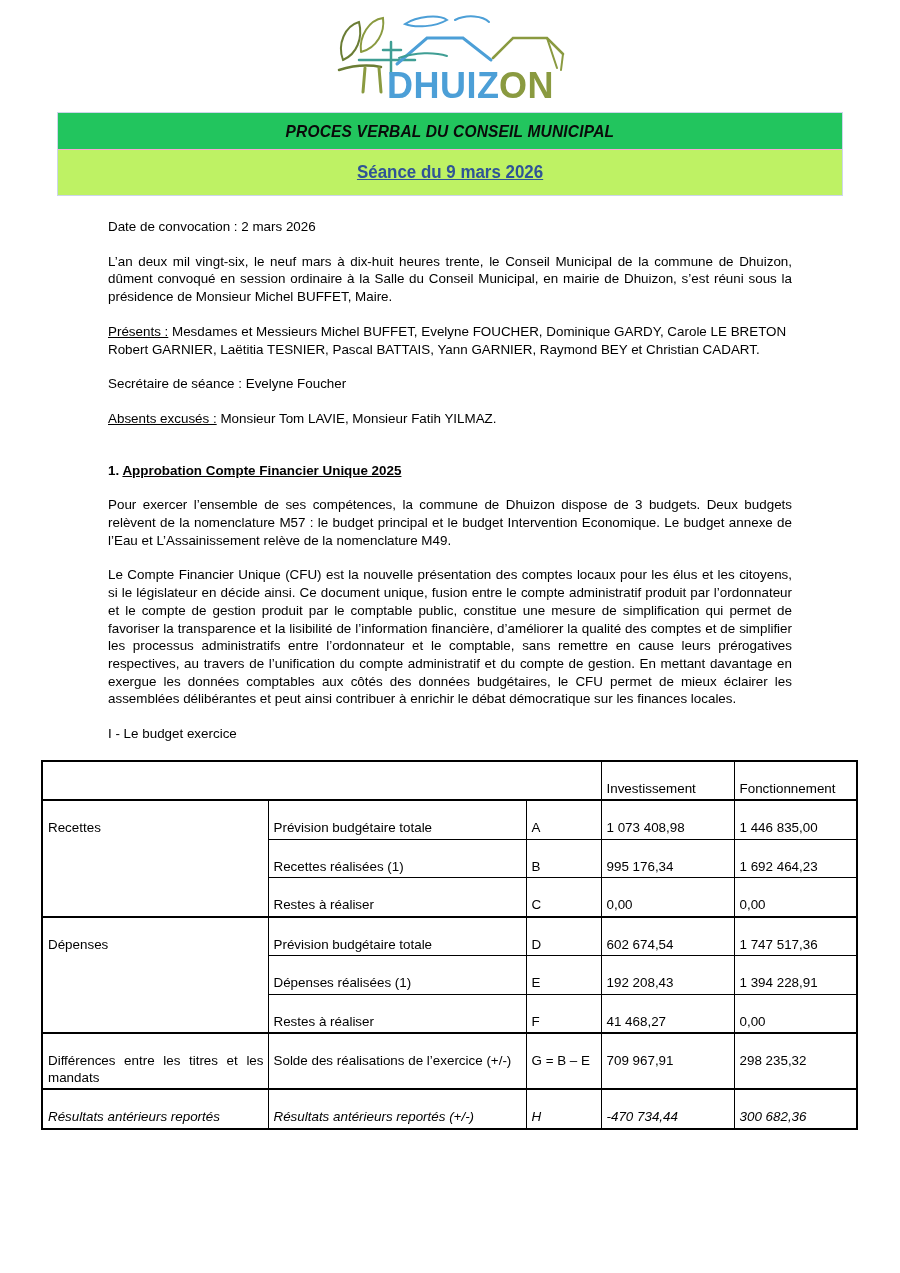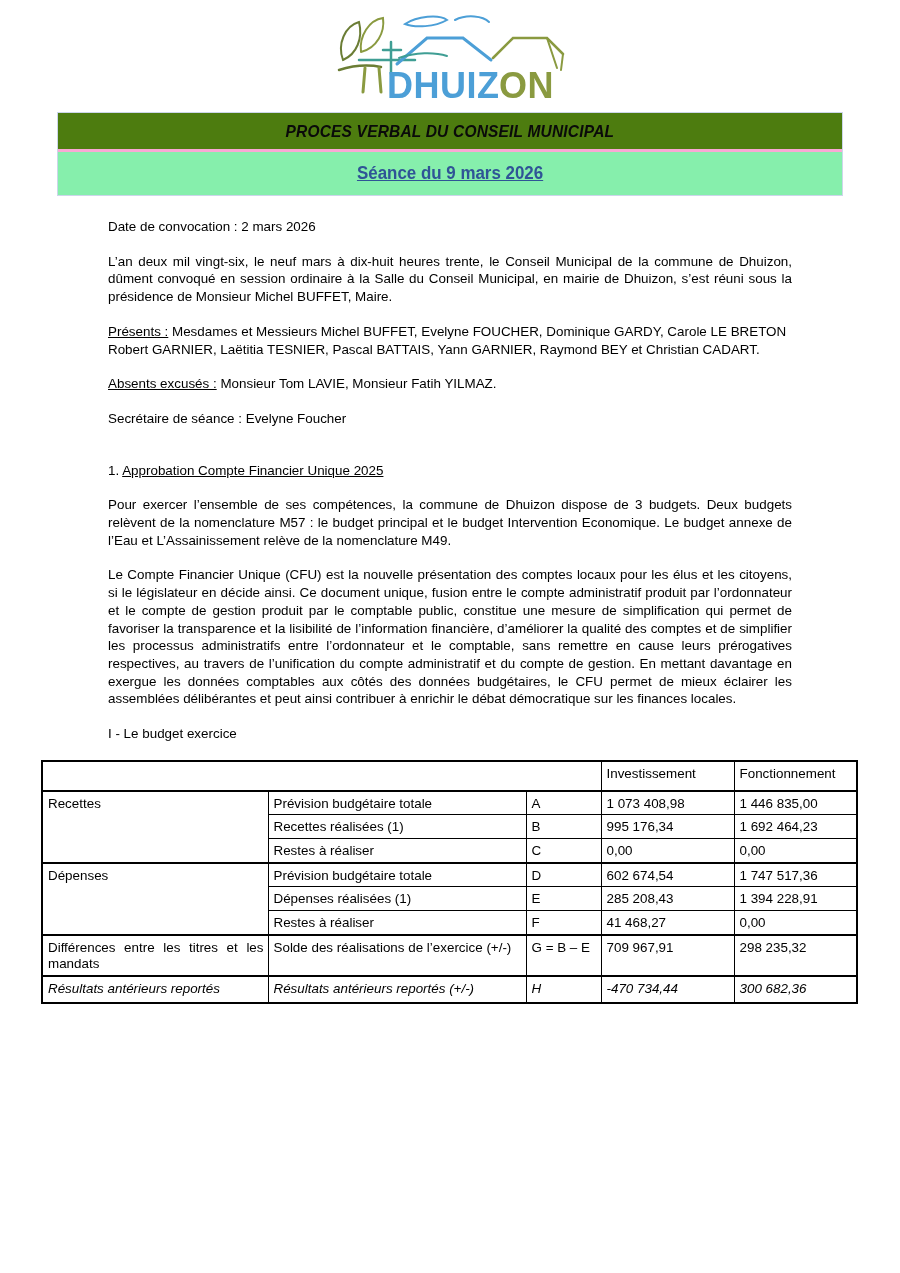--- a/index.html
+++ b/index.html
@@ -6,36 +6,36 @@
   html,body { width: 900px; height: 1273px; background: #ffffff; }
   body { font-family: "Liberation Sans", "DejaVu Sans", sans-serif; color: #000; overflow: hidden; }
 
   .page { position: relative; width: 900px; height: 1273px; background: #fff; }
 
   
   .logo-wrap { width: 230px; margin: 8px auto 0 auto; height: 97px; }
 
   
   .title-box { width: 786px; margin: 7px 0 0 57px; border: 1px solid #ccd6ea; }
-  .title-bar { background: #4d7c0f; height: 36px; display: flex; align-items: center; justify-content: center; }
+  .title-bar { background: #22c55e; height: 36px; display: flex; align-items: center; justify-content: center; }
   .title-bar span { font-weight: 700; font-style: italic; font-size: 16.5px; color: #0a0a0a; display: inline-block; transform: scaleX(.94); letter-spacing: .2px; }
-  .subtitle-bar { background: #86efac; height: 46px; display: flex; align-items: center; justify-content: center; border-top: 3px solid #f9a8d4; }
+  .subtitle-bar { background: #bef264; height: 46px; display: flex; align-items: center; justify-content: center; border-top: 1px solid #f9a8d4; }
   .subtitle-bar span { font-weight: 700; font-size: 18px; color: #2f5496; text-decoration: underline; display: inline-block; transform: scaleX(.94); }
 
   
   .content { padding: 15px 108px 0 108px; font-size: 13.4px; line-height: 17.7px; }
   .content p { margin: 7px 0 17px 0; }
   .just { text-align: justify; }
   .ul { text-decoration: underline; }
-  .sec-heading { margin-top: 34px !important; }
+  .sec-heading { margin-top: 34px !important; font-weight: bold; }
 
   
   .table-wrap { margin: 15px 0 0 41px; }
   table.budget { border-collapse: collapse; table-layout: fixed; width: 815px; border: 2px solid #000; font-size: 13.4px; }
-  table.budget td { border: 1px solid #000; padding: 4px 4px 2px 5px; vertical-align: top; overflow: hidden; line-height: 16.5px; margin-left: 24px; }
+  table.budget td { border: 1px solid #000; padding: 19px 4px 2px 5px; vertical-align: top; overflow: hidden; line-height: 16.5px; margin-left: 24px; }
   td.vmid { vertical-align: middle; }
   tr.t2 td { border-top-width: 2px; }
   .t-hdr td { height: 30px; vertical-align: middle; }
   .t-row td { height: 24px; }
   .t-diff td { height: 40px; }
   .t-last td { height: 27px; font-style: italic; }
 </style>
 </head>
 <body>
 <div class="page">
@@ -70,23 +70,23 @@
   </div>
 
   <div class="content">
     <p>Date de convocation : 2 mars 2026</p>
 
     <p class="just">L’an deux mil vingt-six, le neuf mars à dix-huit heures trente, le Conseil Municipal de la commune de Dhuizon, dûment convoqué en session ordinaire à la Salle du Conseil Municipal, en mairie de Dhuizon, s’est réuni sous la présidence de Monsieur Michel BUFFET, Maire.</p>
 
 
     <p class="just"><span class="ul">Présents :</span><span> Mesdames et Messieurs Michel BUFFET, Evelyne FOUCHER, Dominique GARDY, Carole LE BRETON</span><br><span>Robert GARNIER, Laëtitia TESNIER, Pascal BATTAIS, Yann GARNIER, Raymond BEY et Christian CADART.</span></p>
 
+    <p>Secrétaire de séance : Evelyne Foucher</p>
+
     <p><span class="ul">Absents excusés :</span><span> Monsieur Tom LAVIE, Monsieur Fatih YILMAZ.</span></p>
-
-    <p>Secrétaire de séance : Evelyne Foucher</p>
 
     <p class="sec-heading"><span>1. </span><span class="ul">Approbation Compte Financier Unique 2025</span></p>
 
     <p class="just">Pour exercer l’ensemble de ses compétences, la commune de Dhuizon dispose de 3 budgets. Deux budgets relèvent de la nomenclature M57 : le budget principal et le budget Intervention Economique. Le budget annexe de l’Eau et L’Assainissement relève de la nomenclature M49.</p>
 
     <p class="just">Le Compte Financier Unique (CFU) est la nouvelle présentation des comptes locaux pour les élus et les citoyens, si le législateur en décide ainsi. Ce document unique, fusion entre le compte administratif produit par l’ordonnateur et le compte de gestion produit par le comptable public, constitue une mesure de simplification qui permet de favoriser la transparence et la lisibilité de l’information financière, d’améliorer la qualité des comptes et de simplifier les processus administratifs entre l’ordonnateur et le comptable, sans remettre en cause leurs prérogatives respectives, au travers de l’unification du compte administratif et du compte de gestion. En mettant davantage en exergue les données comptables aux côtés des données budgétaires, le CFU permet de mieux éclairer les assemblées délibérantes et peut ainsi contribuer à enrichir le débat démocratique sur les finances locales.</p>
 
 
     <p>I - Le budget exercice</p>
   </div>
@@ -128,21 +128,21 @@
         <tr class="t-row t2">
           <td rowspan="3" class="vmid">Dépenses</td>
           <td>Prévision budgétaire totale</td>
           <td>D</td>
           <td>602 674,54</td>
           <td>1 747 517,36</td>
         </tr>
         <tr class="t-row">
           <td>Dépenses réalisées (1)</td>
           <td>E</td>
-          <td>285 208,43</td>
+          <td>192 208,43</td>
           <td>1 394 228,91</td>
         </tr>
         <tr class="t-row">
           <td>Restes à réaliser</td>
           <td>F</td>
           <td>41 468,27</td>
           <td>0,00</td>
         </tr>
         <tr class="t-diff t2">
           <td class="just">Différences entre les titres et les mandats</td>

